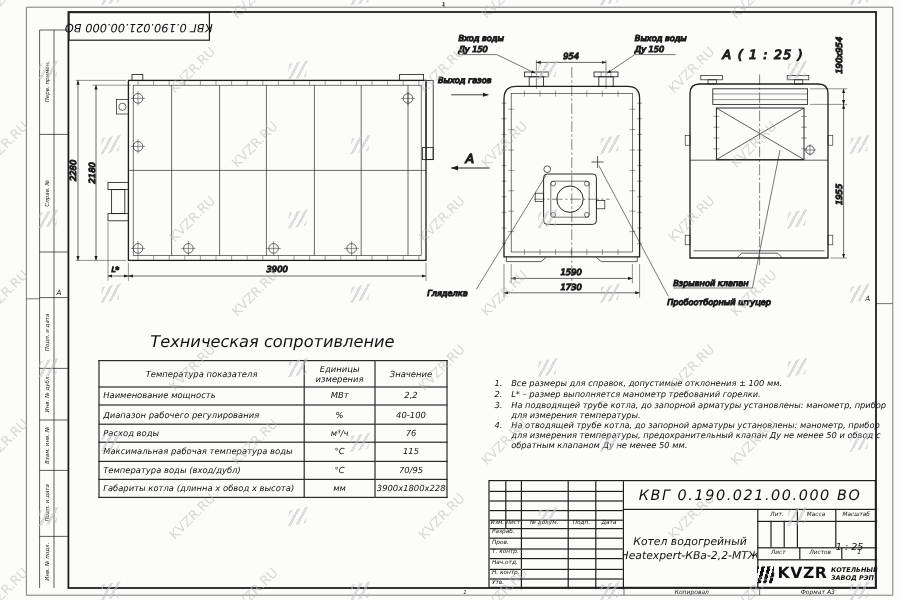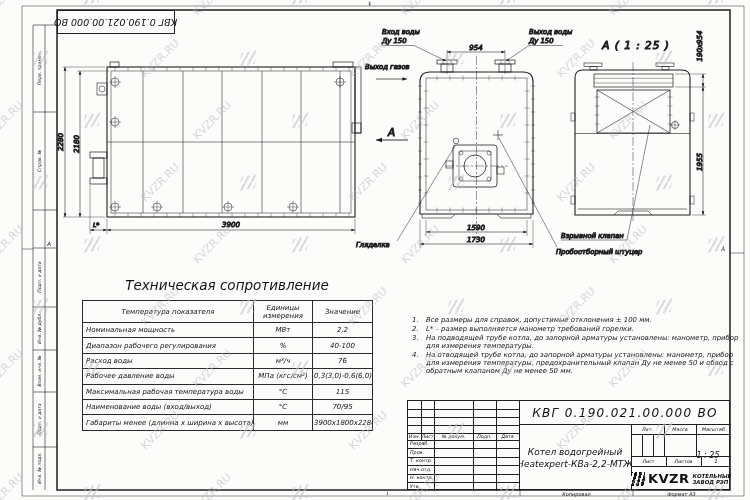--- a/index.html
+++ b/index.html
@@ -253,51 +253,46 @@
     <tbody>
         <tr>
       <th>Температура показателя</th>
       <th>
         <div>Единицы</div>
         <div>измерения</div>
       </th>
       <th>Значение</th>
     </tr>
     <tr>
-          <td class="nm">Номинальная мощность</td>
+          <td class="nm">Наименование мощность</td>
           <td>МВт</td>
           <td>2,2</td>
         </tr>
     <tr>
           <td class="nm">Диапазон рабочего регулирования</td>
           <td>%</td>
           <td>40-100</td>
         </tr>
     <tr>
           <td class="nm">Расход воды</td>
           <td>м³/ч</td>
           <td>76</td>
         </tr>
     <tr>
-          <td class="nm">Рабочее давление воды</td>
-          <td>МПа (кгс/см²)</td>
-          <td>0,3(3,0)-0,6(6,0)</td>
-        </tr>
-    <tr>
           <td class="nm">Максимальная рабочая температура воды</td>
           <td>°С</td>
           <td>115</td>
         </tr>
     <tr>
-          <td class="nm">Наименование воды (вход/выход)</td>
+          <td class="nm">Температура воды (вход/дубл)</td>
           <td>°С</td>
           <td>70/95</td>
         </tr>
     <tr>
-          <td class="nm">Габариты менее (длинна х ширина х высота)</td>
+          <td class="nm">Габариты котла (длинна х обвод х высота)</td>
           <td>мм</td>
           <td>3900х1800х2280</td>
         </tr>
   </tbody>
     </table>
 
   <div class="overlay notes">
     <div class="note">
         <span class="n">1.</span>
         <span class="t">Все размеры для справок, допустимые отклонения ± 100 мм.</span>

